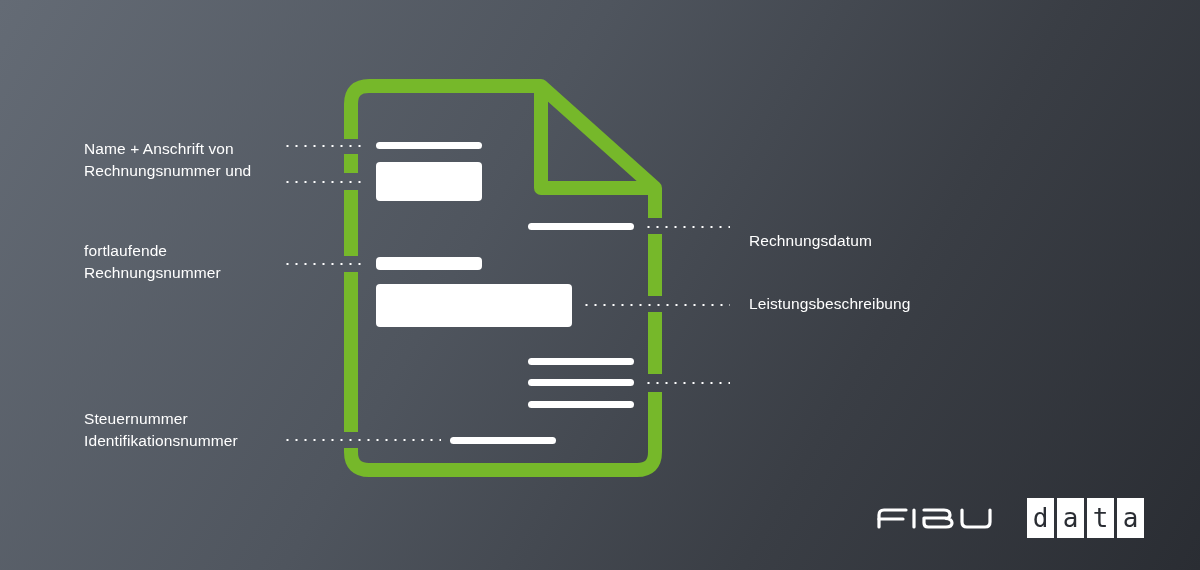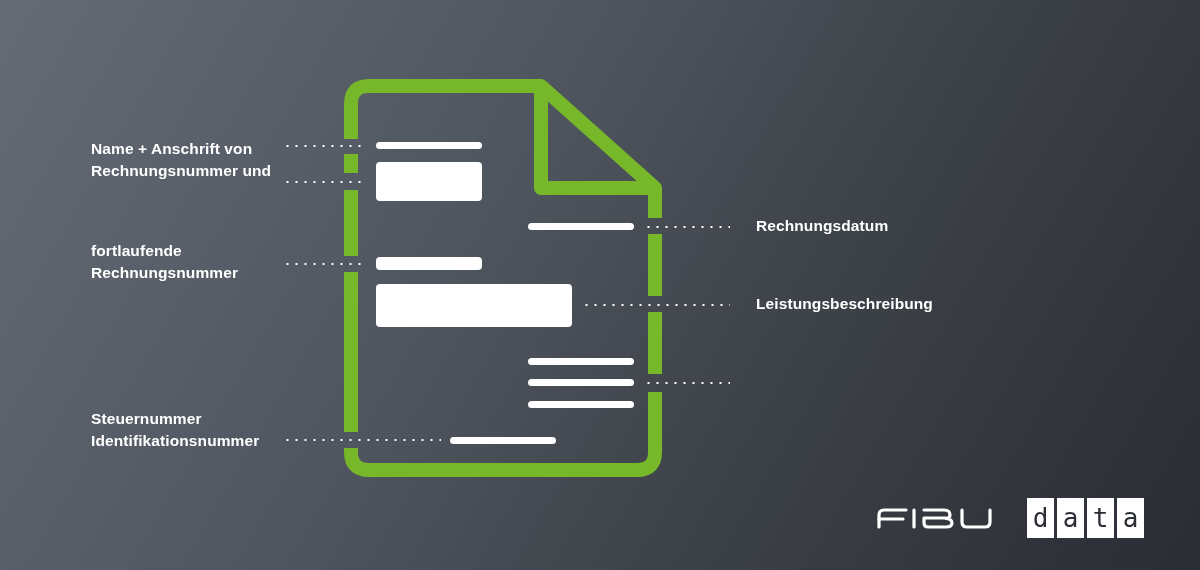--- a/index.html
+++ b/index.html
@@ -2,23 +2,22 @@
 <html><head>
 <meta charset="utf-8">
 <style>
   html, body { margin:0; padding:0; }
   body {
     width:1200px; height:570px; overflow:hidden; position:relative;
     background: linear-gradient(120deg, #646b75 0%, #4f555e 40%, #3a3e45 70%, #2a2d33 100%);
     font-family: "Liberation Sans", sans-serif;
   }
   .label {
-    position:absolute; color:#ffffff; font-weight:bold; font-size:15.5px; line-height:22px;
+    position:absolute; color:#ffffff; font-weight:normal; font-size:15.5px; line-height:22px;
     letter-spacing:0.1px;
-    margin-left:7px;
   }
   .label span { display:block; }
   .dots {
     position:absolute; height:2px;
     background-image: radial-gradient(circle, #ffffff 1.1px, transparent 1.3px);
     background-size: 9px 3px; background-repeat: repeat-x; background-position: 0 center;
   }
   .bar { position:absolute; background:#ffffff; border-radius:4px; }
   .line { position:absolute; background:#ffffff; height:7px; border-radius:4px; }
   svg.doc { position:absolute; left:0; top:0; }
@@ -73,21 +72,21 @@
 </div>
 <div class="label" style="left:84px;top:240px;">
   <span>fortlaufende</span>
   <span>Rechnungsnummer</span>
 </div>
 <div class="label" style="left:84px;top:408px;">
   <span>Steuernummer</span>
   <span>Identifikationsnummer</span>
 </div>
 
-<div class="label" style="left:749px;top:215px;">
+<div class="label" style="left:749px;top:230px;">
   <span>Rechnungsdatum</span>
 </div>
 <div class="label" style="left:749px;top:293px;">
   <span>Leistungsbeschreibung</span>
 </div>
 <div class="label" style="left:749px;top:363px;">
 </div>
 
 <div class="logo">
   <svg class="fibu" width="140" height="22" viewBox="0 0 140 22">

